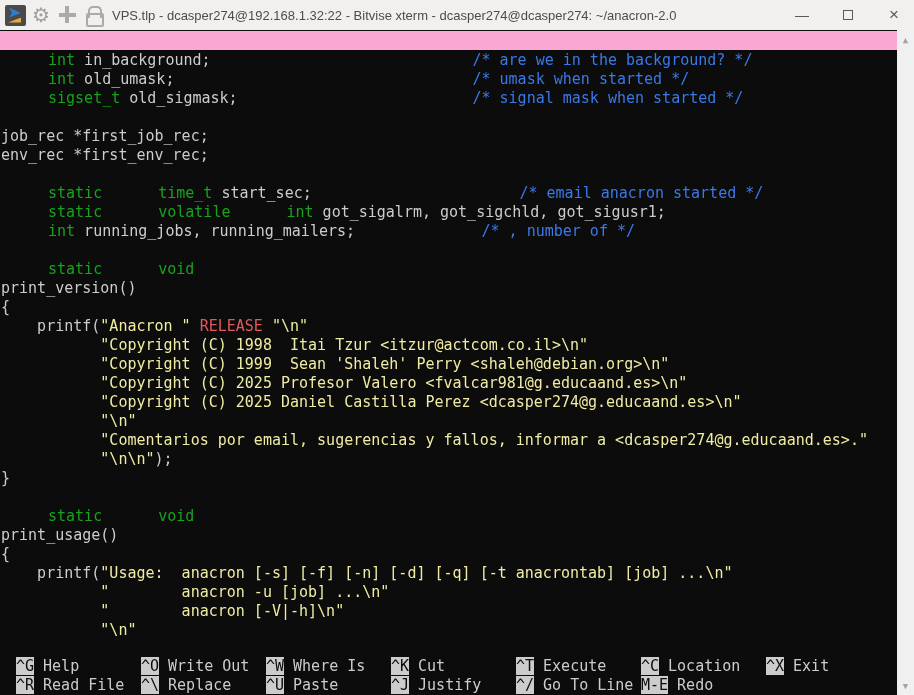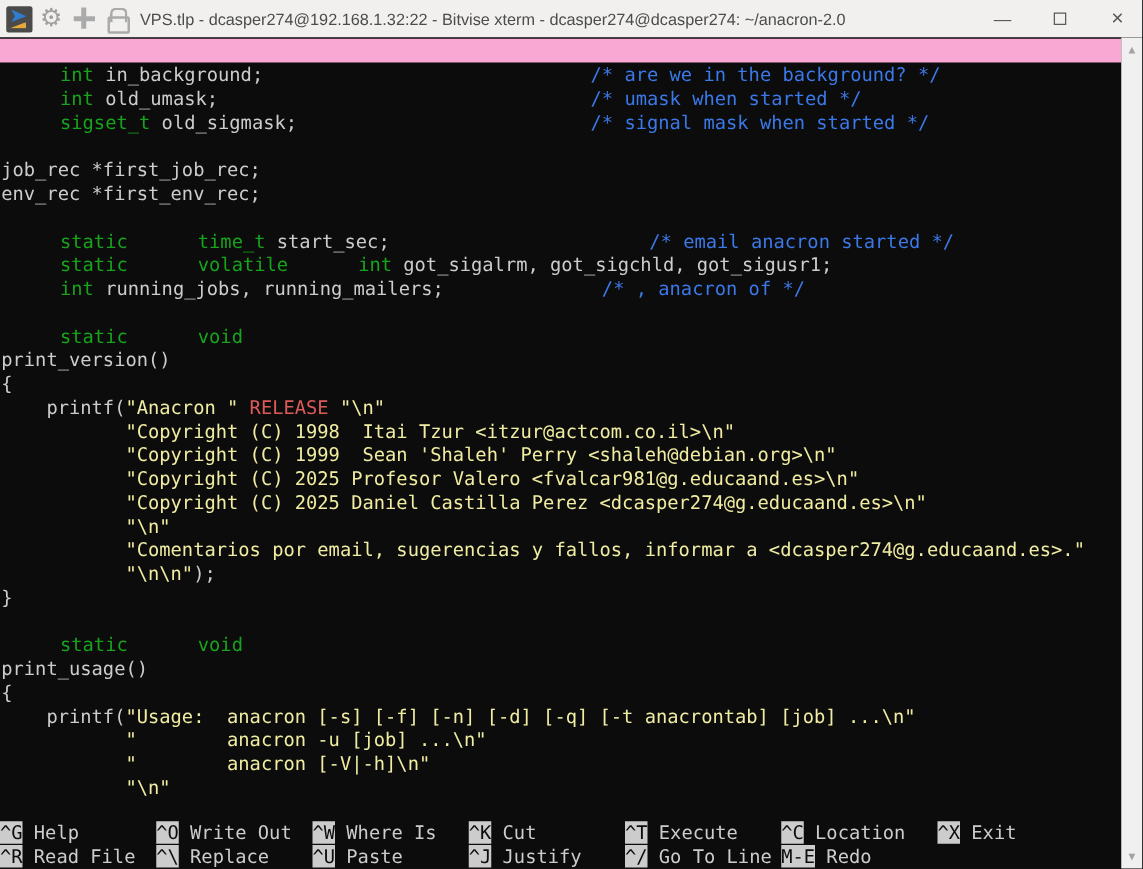--- a/index.html
+++ b/index.html
@@ -46,20 +46,21 @@
   .tok-pl  { color:var(--fg,#cccccc); }
   .tok-kw  { color:var(--kw,#17a31c);padding-left:47px; }
   .tok-cm  { color:var(--cm,#3b78e8); }
   .tok-str { color:var(--str,#f0eca2); }
   .tok-mac { color:var(--mac,#de5a5a); }
   
   .shortcut-bar {
     position:absolute; bottom:0; left:0; width:752px; height:38px;
     display:grid; grid-template-columns:125px 125px 125px 125px 125px 125px 1fr;
     grid-template-rows:19px 19px;
+    padding-left:16px;
   }
   .sc-cell { font-size:15px; line-height:19px; white-space:pre; color:var(--fg,#cccccc); }
   .sc-key { background:#cccccc; color:#0c0c0c; }
   .sc-label { margin-left:9px; }
 </style>
 </head>
 <body>
 
 <div class="window">
 
@@ -90,21 +91,21 @@
     <div class="code-area">
         <div class="code-line"><span class="tok-kw">int</span><span class="tok-pl"> in_background;                             </span><span class="tok-cm">/* are we in the background? */</span></div>
         <div class="code-line"><span class="tok-kw">int</span><span class="tok-pl"> old_umask;                                 </span><span class="tok-cm">/* umask when started */</span></div>
         <div class="code-line"><span class="tok-kw">sigset_t</span><span class="tok-pl"> old_sigmask;                          </span><span class="tok-cm">/* signal mask when started */</span></div>
         <div class="code-line"></div>
         <div class="code-line"><span class="tok-pl">job_rec *first_job_rec;</span></div>
         <div class="code-line"><span class="tok-pl">env_rec *first_env_rec;</span></div>
         <div class="code-line"></div>
         <div class="code-line"><span class="tok-kw">static</span><span class="tok-pl"> </span><span class="tok-kw">time_t</span><span class="tok-pl"> start_sec;                       </span><span class="tok-cm">/* email anacron started */</span></div>
         <div class="code-line"><span class="tok-kw">static</span><span class="tok-pl"> </span><span class="tok-kw">volatile</span><span class="tok-pl"> </span><span class="tok-kw">int</span><span class="tok-pl"> got_sigalrm, got_sigchld, got_sigusr1;</span></div>
-        <div class="code-line"><span class="tok-kw">int</span><span class="tok-pl"> running_jobs, running_mailers;              </span><span class="tok-cm">/* , anacron of */</span></div>
+        <div class="code-line"><span class="tok-kw">int</span><span class="tok-pl"> running_jobs, running_mailers;              </span><span class="tok-cm">/* , number of */</span></div>
         <div class="code-line"></div>
         <div class="code-line"><span class="tok-kw">static</span><span class="tok-pl"> </span><span class="tok-kw">void</span></div>
         <div class="code-line"><span class="tok-pl">print_version()</span></div>
         <div class="code-line"><span class="tok-pl">{</span></div>
         <div class="code-line"><span class="tok-pl">    printf(</span><span class="tok-str">"Anacron "</span><span class="tok-pl"> </span><span class="tok-mac">RELEASE</span><span class="tok-pl"> </span><span class="tok-str">"\n"</span></div>
         <div class="code-line"><span class="tok-pl">           </span><span class="tok-str">"Copyright (C) 1998  Itai Tzur &lt;itzur@actcom.co.il&gt;\n"</span></div>
         <div class="code-line"><span class="tok-pl">           </span><span class="tok-str">"Copyright (C) 1999  Sean 'Shaleh' Perry &lt;shaleh@debian.org&gt;\n"</span></div>
         <div class="code-line"><span class="tok-pl">           </span><span class="tok-str">"Copyright (C) 2025 Profesor Valero &lt;fvalcar981@g.educaand.es&gt;\n"</span></div>
         <div class="code-line"><span class="tok-pl">           </span><span class="tok-str">"Copyright (C) 2025 Daniel Castilla Perez &lt;dcasper274@g.educaand.es&gt;\n"</span></div>
         <div class="code-line"><span class="tok-pl">           </span><span class="tok-str">"\n"</span></div>

